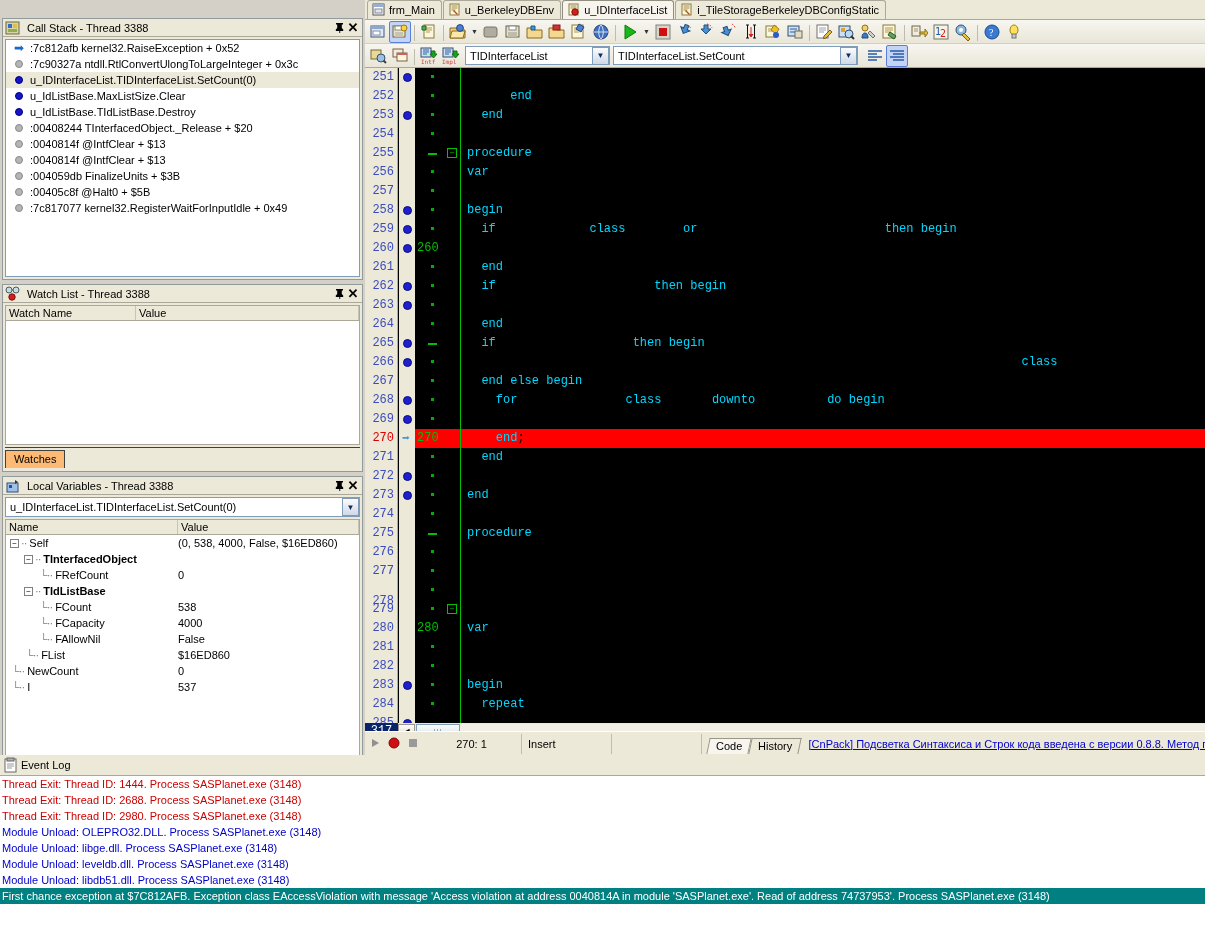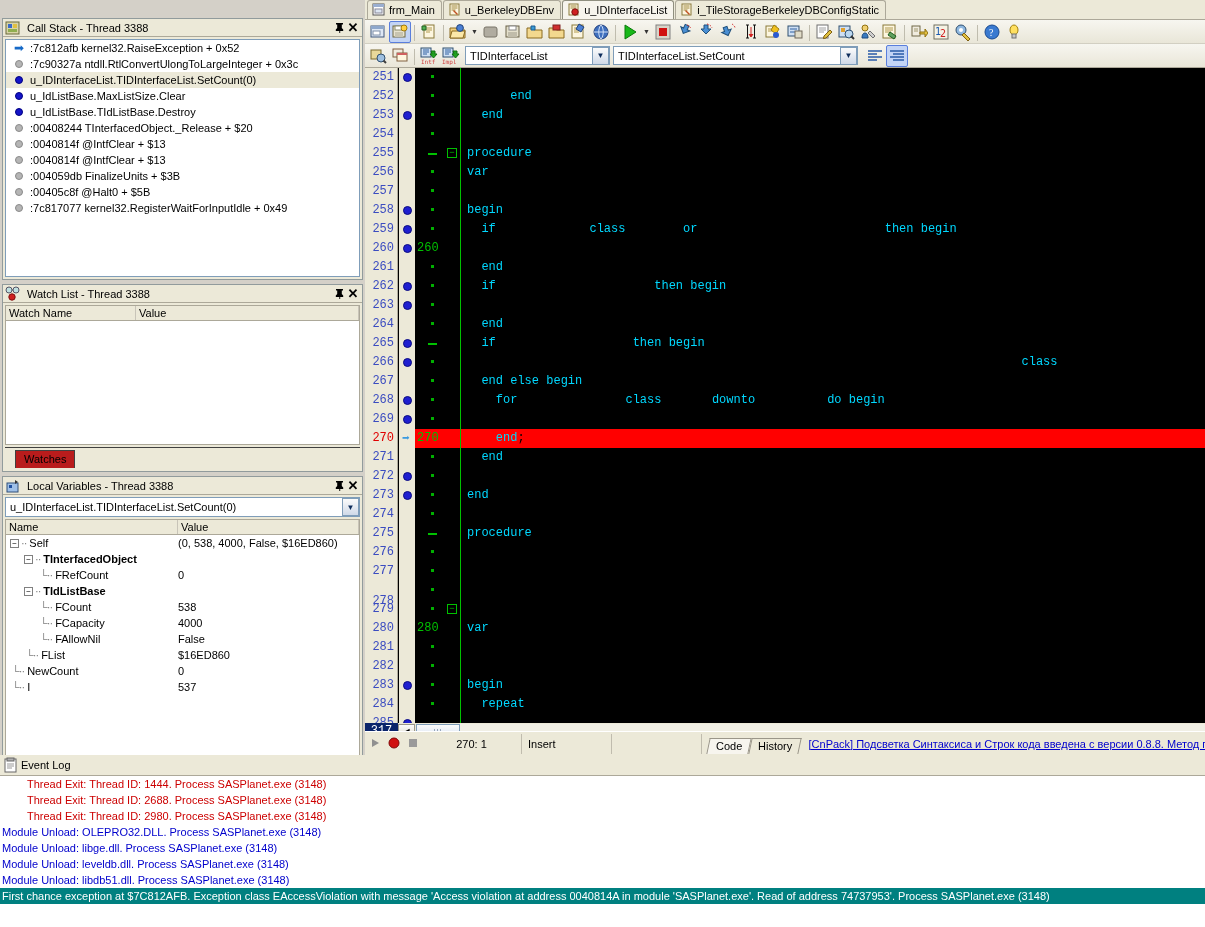--- a/index.html
+++ b/index.html
@@ -94,23 +94,23 @@
   #watch-body {
     position: absolute; left: 2px; top: 36px; right: 2px; bottom: 26px;
     background: #fff; border: 1px solid #aca899; border-top: none;
   }
   #watch-tabs {
     position: absolute; left: 2px; bottom: 2px; right: 2px; height: 22px;
     border-top: 1px solid #404040;
     background: #ece9d8;
   }
   .tab-sm {
-    display: inline-block; margin-left: 10px; margin-top: 2px;
+    display: inline-block; margin-left: 0; margin-top: 2px;
     padding: 2px 8px 3px 8px;
-    background: #b91c1c;
+    background: #fdba74;
     border: 1px solid #404040; border-bottom: none;
     font-size: 11px;
   }
 
   
   #localvars {
     position: absolute; left: 2px; top: 460px;
     width: 361px; height: 291px;
     background: #ece9d8;
     border: 1px solid #919b9c;
@@ -338,21 +338,21 @@
   }
   #el-body {
     position: absolute; left: 0; top: 20px; right: 0; bottom: 0;
     background: #fff; border-top: 1px solid #aca899;
     overflow: hidden;
   }
   .el-row {
     height: 16px; line-height: 16px; font-size: 11px;
     padding-left: 2px; white-space: nowrap;
   }
-  .el-row.red { color: #cc0000; margin-left: 25px; }
+  .el-row.red { color: #cc0000; }
   .el-row.blue { color: #0000cc; }
   .el-row.sel { background: #008080; color: #fff; }
 </style>
 </head>
 <body>
 
 <div id="root">
 
   <div id="left-col">
 

